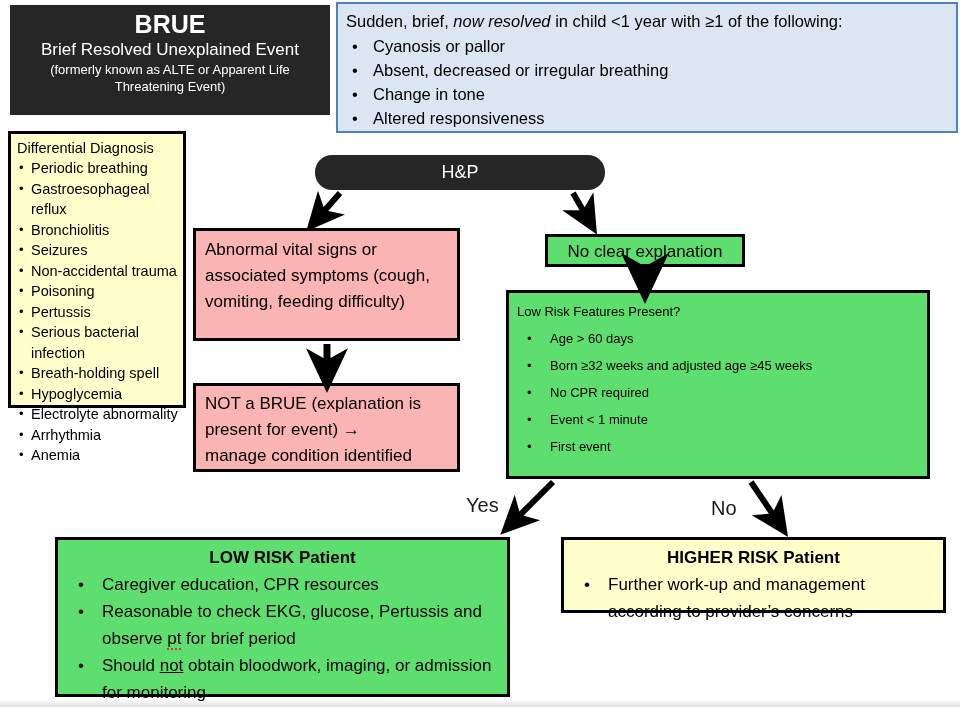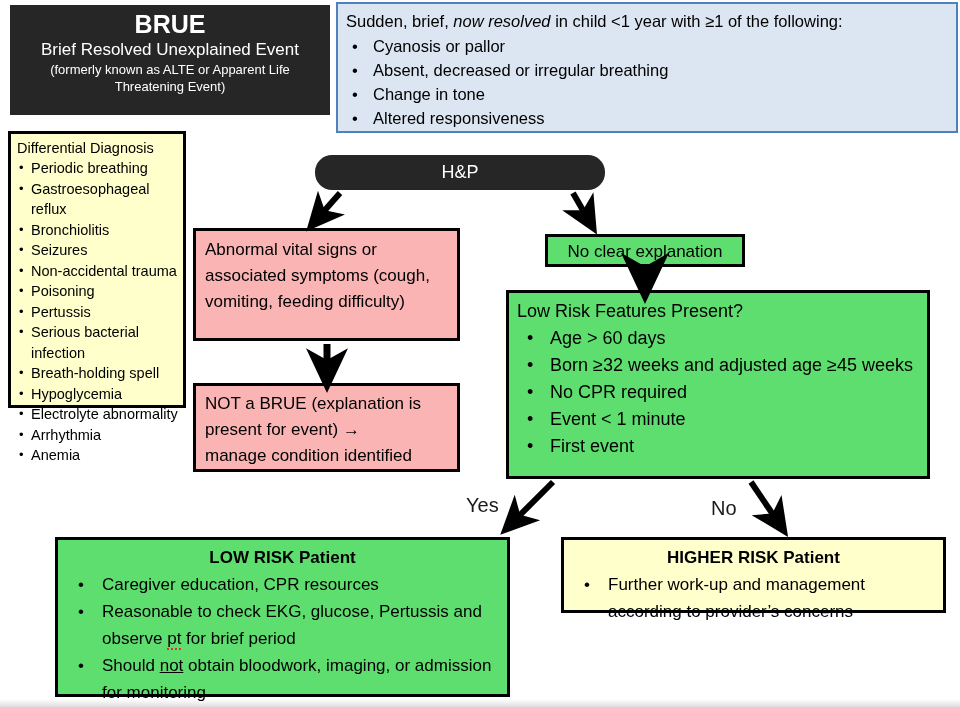--- a/index.html
+++ b/index.html
@@ -113,21 +113,21 @@
   }
   #no-clear-box {
     left: 545px; top: 234px; width: 200px; height: 33px;
     font-size: 17px;
     text-align: center;
     line-height: 29px;
   }
   #low-risk-features-box {
     left: 506px; top: 290px; width: 424px; height: 189px;
     padding: 5px 8px 0 8px;
-    font-size: 18px;
+    font-size: 13px;
     line-height: 27px;
   }
   #low-risk-features-box .blist li { padding-left: 33px; }
   #low-risk-features-box .blist li::before { left: 10px; }
   #low-risk-patient-box {
     left: 55px; top: 537px; width: 455px; height: 160px;
     padding: 4px 10px 0 10px;
     font-size: 17px;
     line-height: 27px;
   }

